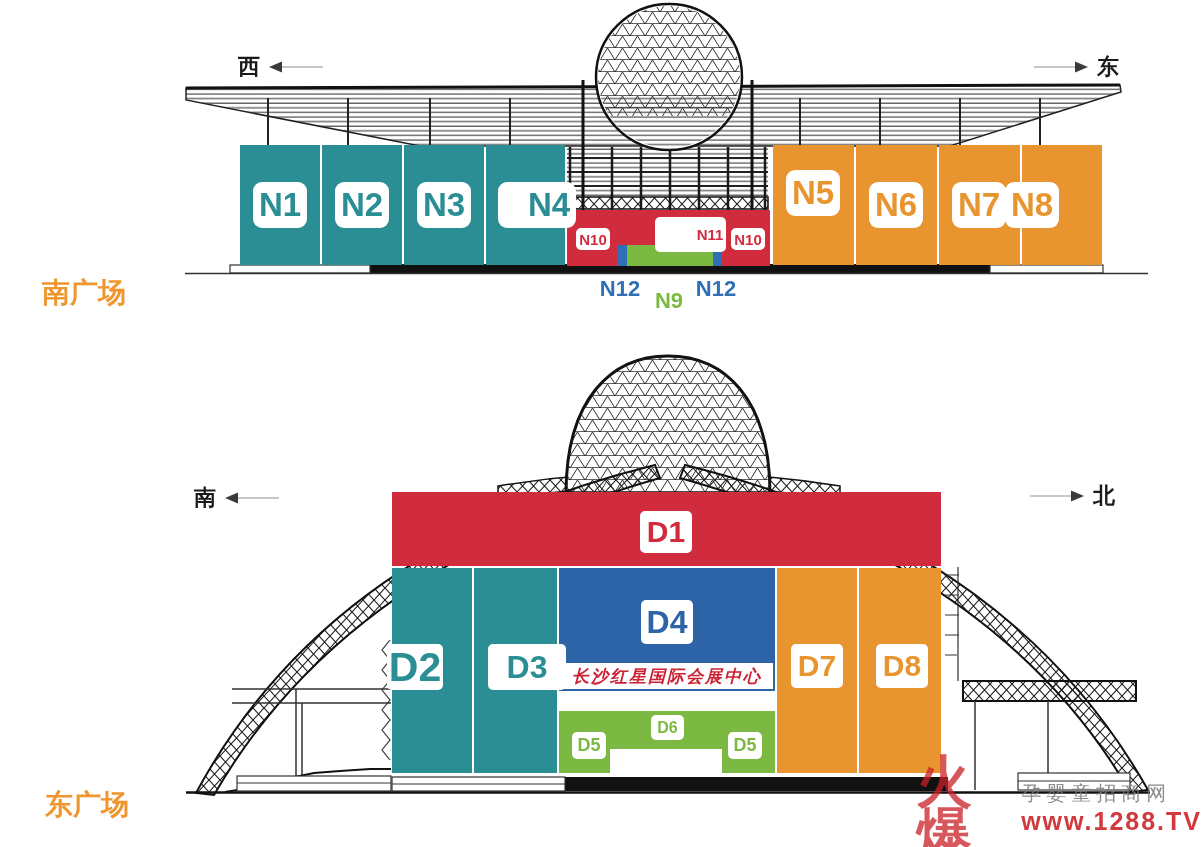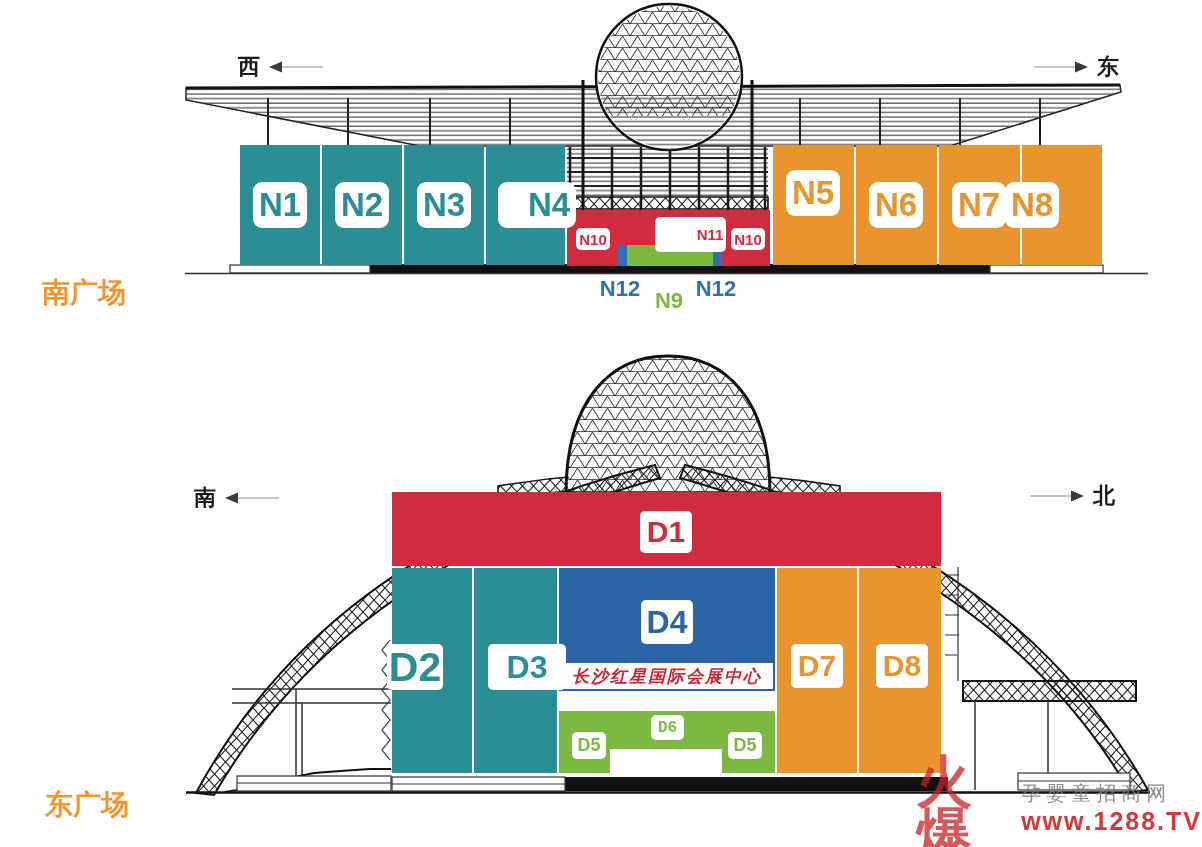--- a/index.html
+++ b/index.html
@@ -178,21 +178,21 @@
   <div class="door" style="left:610px;top:749px;width:112px;height:24px;"></div>
   <div class="block orange" style="left:777px;top:568px;width:80px;height:205px;"></div>
   <div class="block orange" style="left:859px;top:568px;width:82px;height:205px;"></div>
 
   <div class="tag mid red-t" style="left:640px;top:511px;">D1</div>
   <div class="tag mid teal-t" style="left:387px;top:644px;width:56px;height:46px;font-size:41px;">D2</div>
   <div class="tag mid teal-t" style="left:488px;top:644px;width:78px;height:46px;font-size:32px;">D3</div>
   <div class="tag mid blue-t" style="left:641px;top:600px;width:52px;height:44px;font-size:32px;">D4</div>
   <div class="tag small green-t" style="left:572px;top:732px;width:34px;height:27px;font-size:18px;">D5</div>
   <div class="tag small green-t" style="left:728px;top:732px;width:34px;height:27px;font-size:18px;">D5</div>
-  <div class="tag small green-t" style="left:651px;top:715px;width:33px;height:25px;font-size:16px;font-family:Liberation Mono, monospace;">D6</div>
+  <div class="tag small green-t" style="left:651px;top:715px;width:33px;height:25px;font-size:16px;">D6</div>
   <div class="tag mid orange-t" style="left:791px;top:644px;width:52px;height:44px;">D7</div>
   <div class="tag mid orange-t" style="left:876px;top:644px;width:52px;height:44px;">D8</div>
 
   <div class="wm">
     <div class="wm-brand">火爆</div>
     <div class="wm-col">
       <div class="wm-site">孕婴童招商网</div>
       <div class="wm-url">www.1288.TV</div>
     </div>
   </div>

